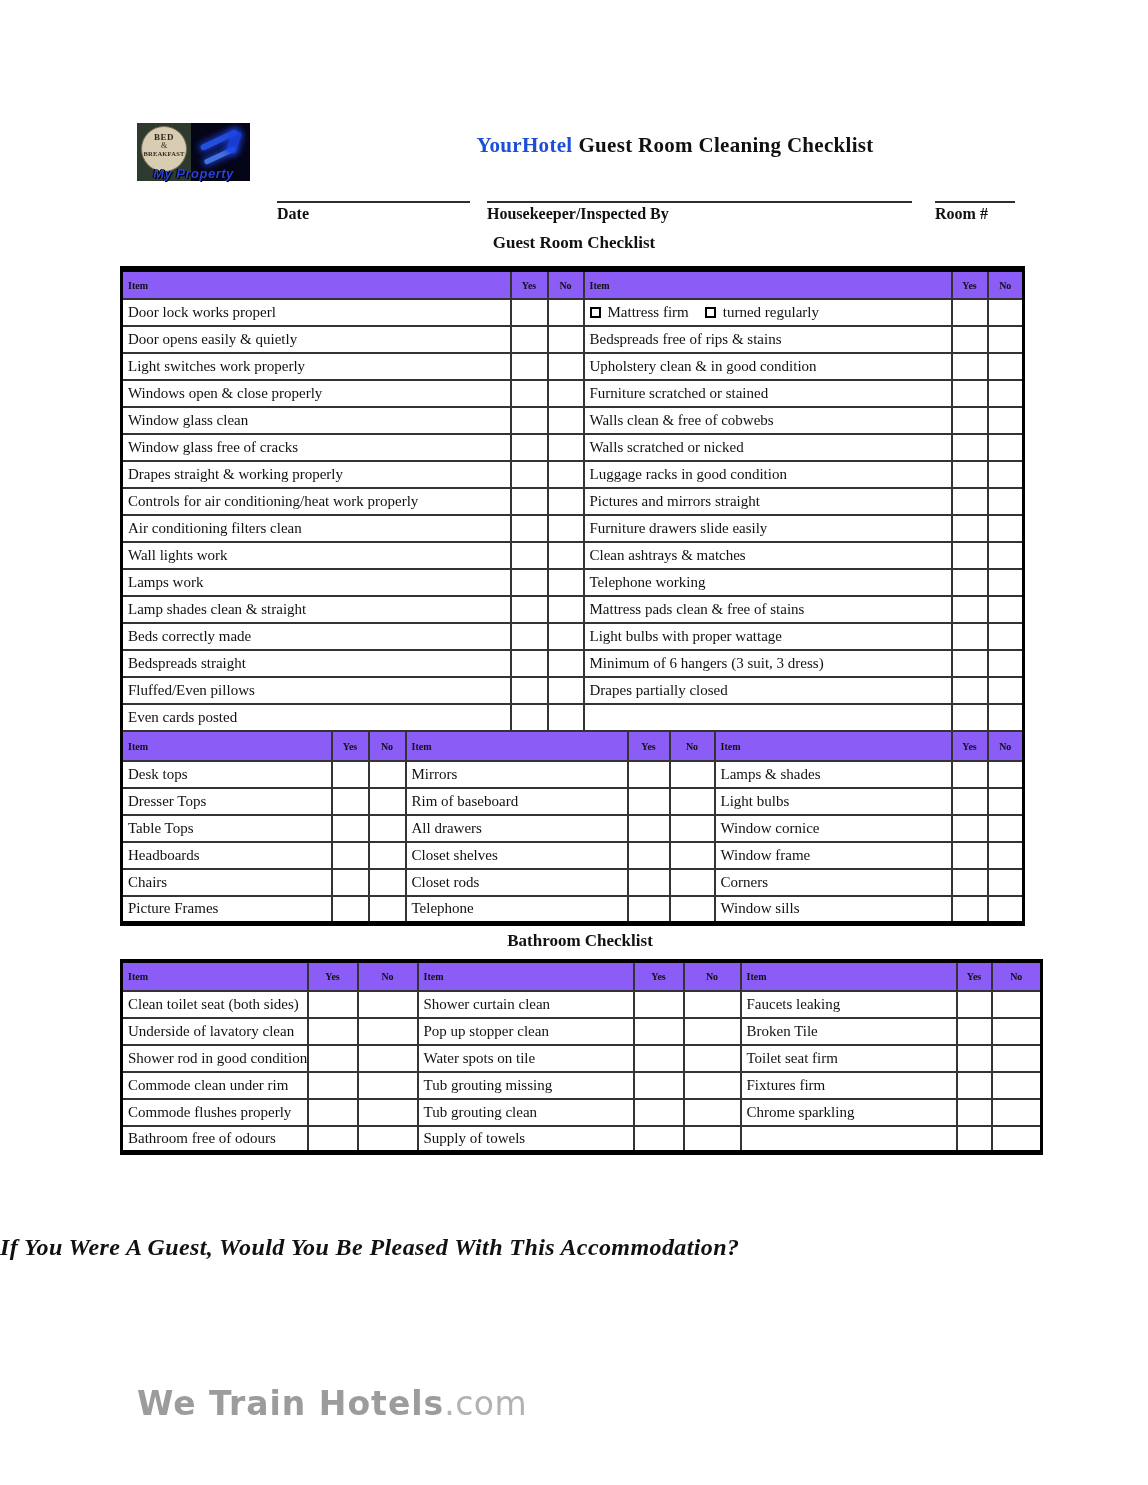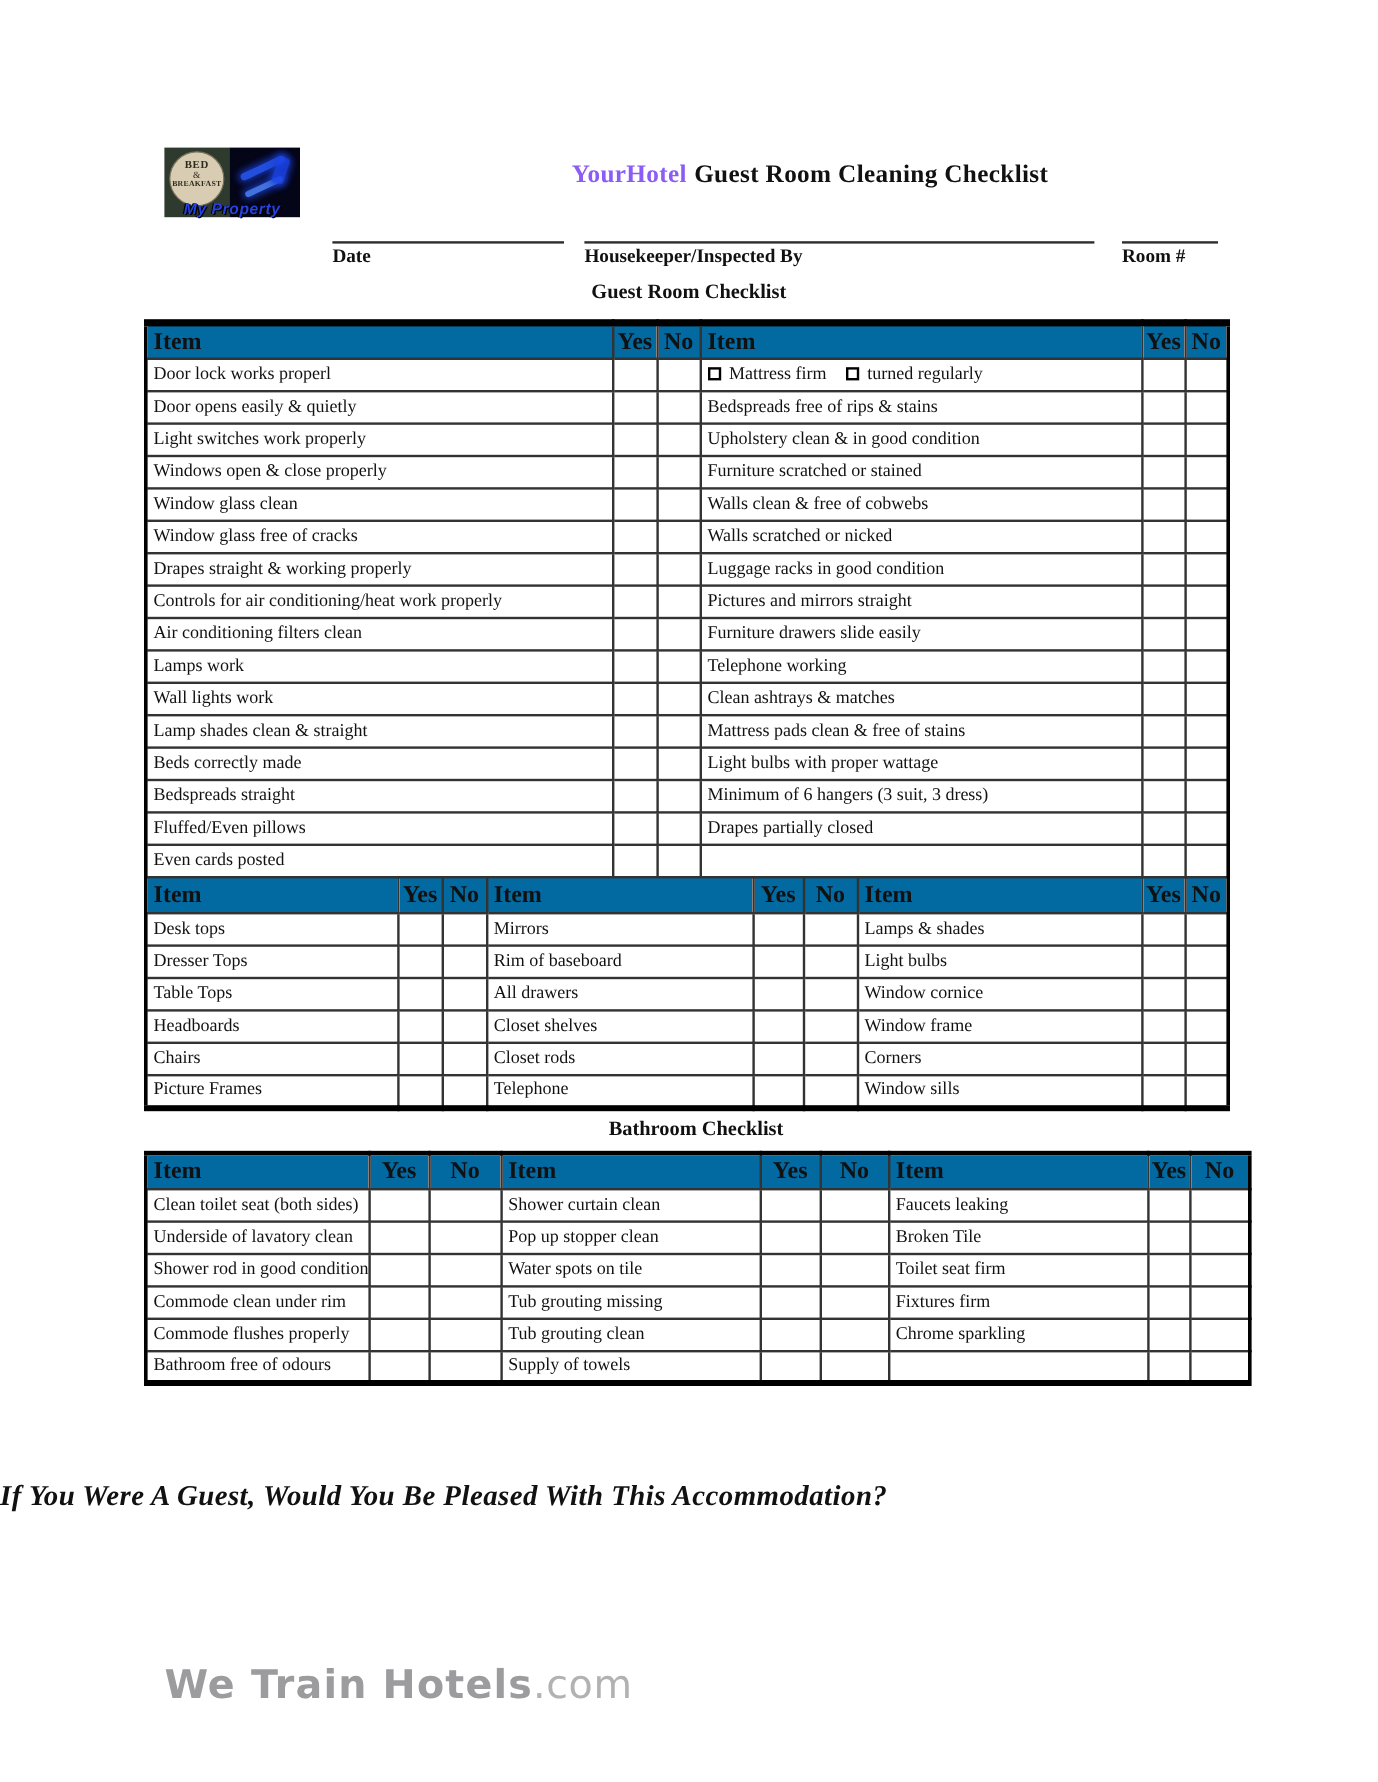--- a/index.html
+++ b/index.html
@@ -29,38 +29,38 @@
     position:absolute; left:0; right:0; bottom:0; text-align:center;
     font-family:"Liberation Sans", sans-serif; font-weight:bold; font-style:italic;
     font-size:13px; color:#2742e0; text-shadow:1px 1px 0 #000, -1px 0 0 #000; letter-spacing:.5px;
   }
 
   
   .title {
     position:absolute; left:202px; right:0; top:133px; text-align:center;
     font-size:21px; font-weight:bold; letter-spacing:.3px;
   }
-  .title .brand { color:#8b5cf6; margin-right:6px; }
+  .title .brand { color:#1d4ed8; margin-right:6px; }
   .field { position:absolute; border-top:2px solid #2e2e2e; }
   .f-date { left:277px; top:201px; width:193px; }
   .f-hk   { left:487px; top:201px; width:425px; }
   .f-room { left:935px; top:201px; width:80px; }
   .field-label { font-size:16px; font-weight:bold; padding-top:2px; white-space:nowrap; }
 
   .h-guest {
     position:absolute; left:0; right:0; top:233px; text-align:center;
     font-size:17px; font-weight:bold;
   }
 
   
   .tables { position:absolute; left:120px; top:266px; width:920px; }
   table { border-collapse:collapse; table-layout:fixed; }
   td, th { border:2px solid #333; overflow:hidden; white-space:nowrap; }
   th {
-    background:#0369a1; font-size:20px; font-weight:bold; height:30px;
+    background:#8b5cf6; font-size:10px; font-weight:bold; height:30px;
     padding:0 5px; text-align:left;
   }
   th.chk-h { text-align:center; padding:0 2px; }
   td { height:27px; font-size:15px; padding:0 5px; }
   td.chk { padding:0; }
 
   .tbl-guest { width:902px; border-top:6px solid #000; border-left:3px solid #000; border-right:3px solid #000; }
   .tbl-surfaces { width:902px; margin-top:-2px; border-left:3px solid #000; border-right:3px solid #000; border-bottom:5px solid #000; }
   .h-bath { text-align:center; font-size:17px; font-weight:bold; margin:5px 0 8px 0; width:920px; }
   .tbl-bath { width:920px; border:3px solid #000; border-top:4px solid #000; border-bottom:5px solid #000; }
@@ -201,32 +201,32 @@
       </tr>
       <tr>
         <td class="item">Air conditioning filters clean</td>
         <td class="chk"></td>
             <td class="chk"></td>
         <td class="item">Furniture drawers slide easily</td>
         <td class="chk"></td>
             <td class="chk"></td>
       </tr>
       <tr>
+        <td class="item">Wall lights work</td>
+        <td class="chk"></td>
+            <td class="chk"></td>
+        <td class="item">Clean ashtrays &amp; matches</td>
+        <td class="chk"></td>
+            <td class="chk"></td>
+      </tr>
+      <tr>
         <td class="item">Lamps work</td>
         <td class="chk"></td>
             <td class="chk"></td>
         <td class="item">Telephone working</td>
-        <td class="chk"></td>
-            <td class="chk"></td>
-      </tr>
-      <tr>
-        <td class="item">Wall lights work</td>
-        <td class="chk"></td>
-            <td class="chk"></td>
-        <td class="item">Clean ashtrays &amp; matches</td>
         <td class="chk"></td>
             <td class="chk"></td>
       </tr>
       <tr>
         <td class="item">Lamp shades clean &amp; straight</td>
         <td class="chk"></td>
             <td class="chk"></td>
         <td class="item">Mattress pads clean &amp; free of stains</td>
         <td class="chk"></td>
             <td class="chk"></td>

